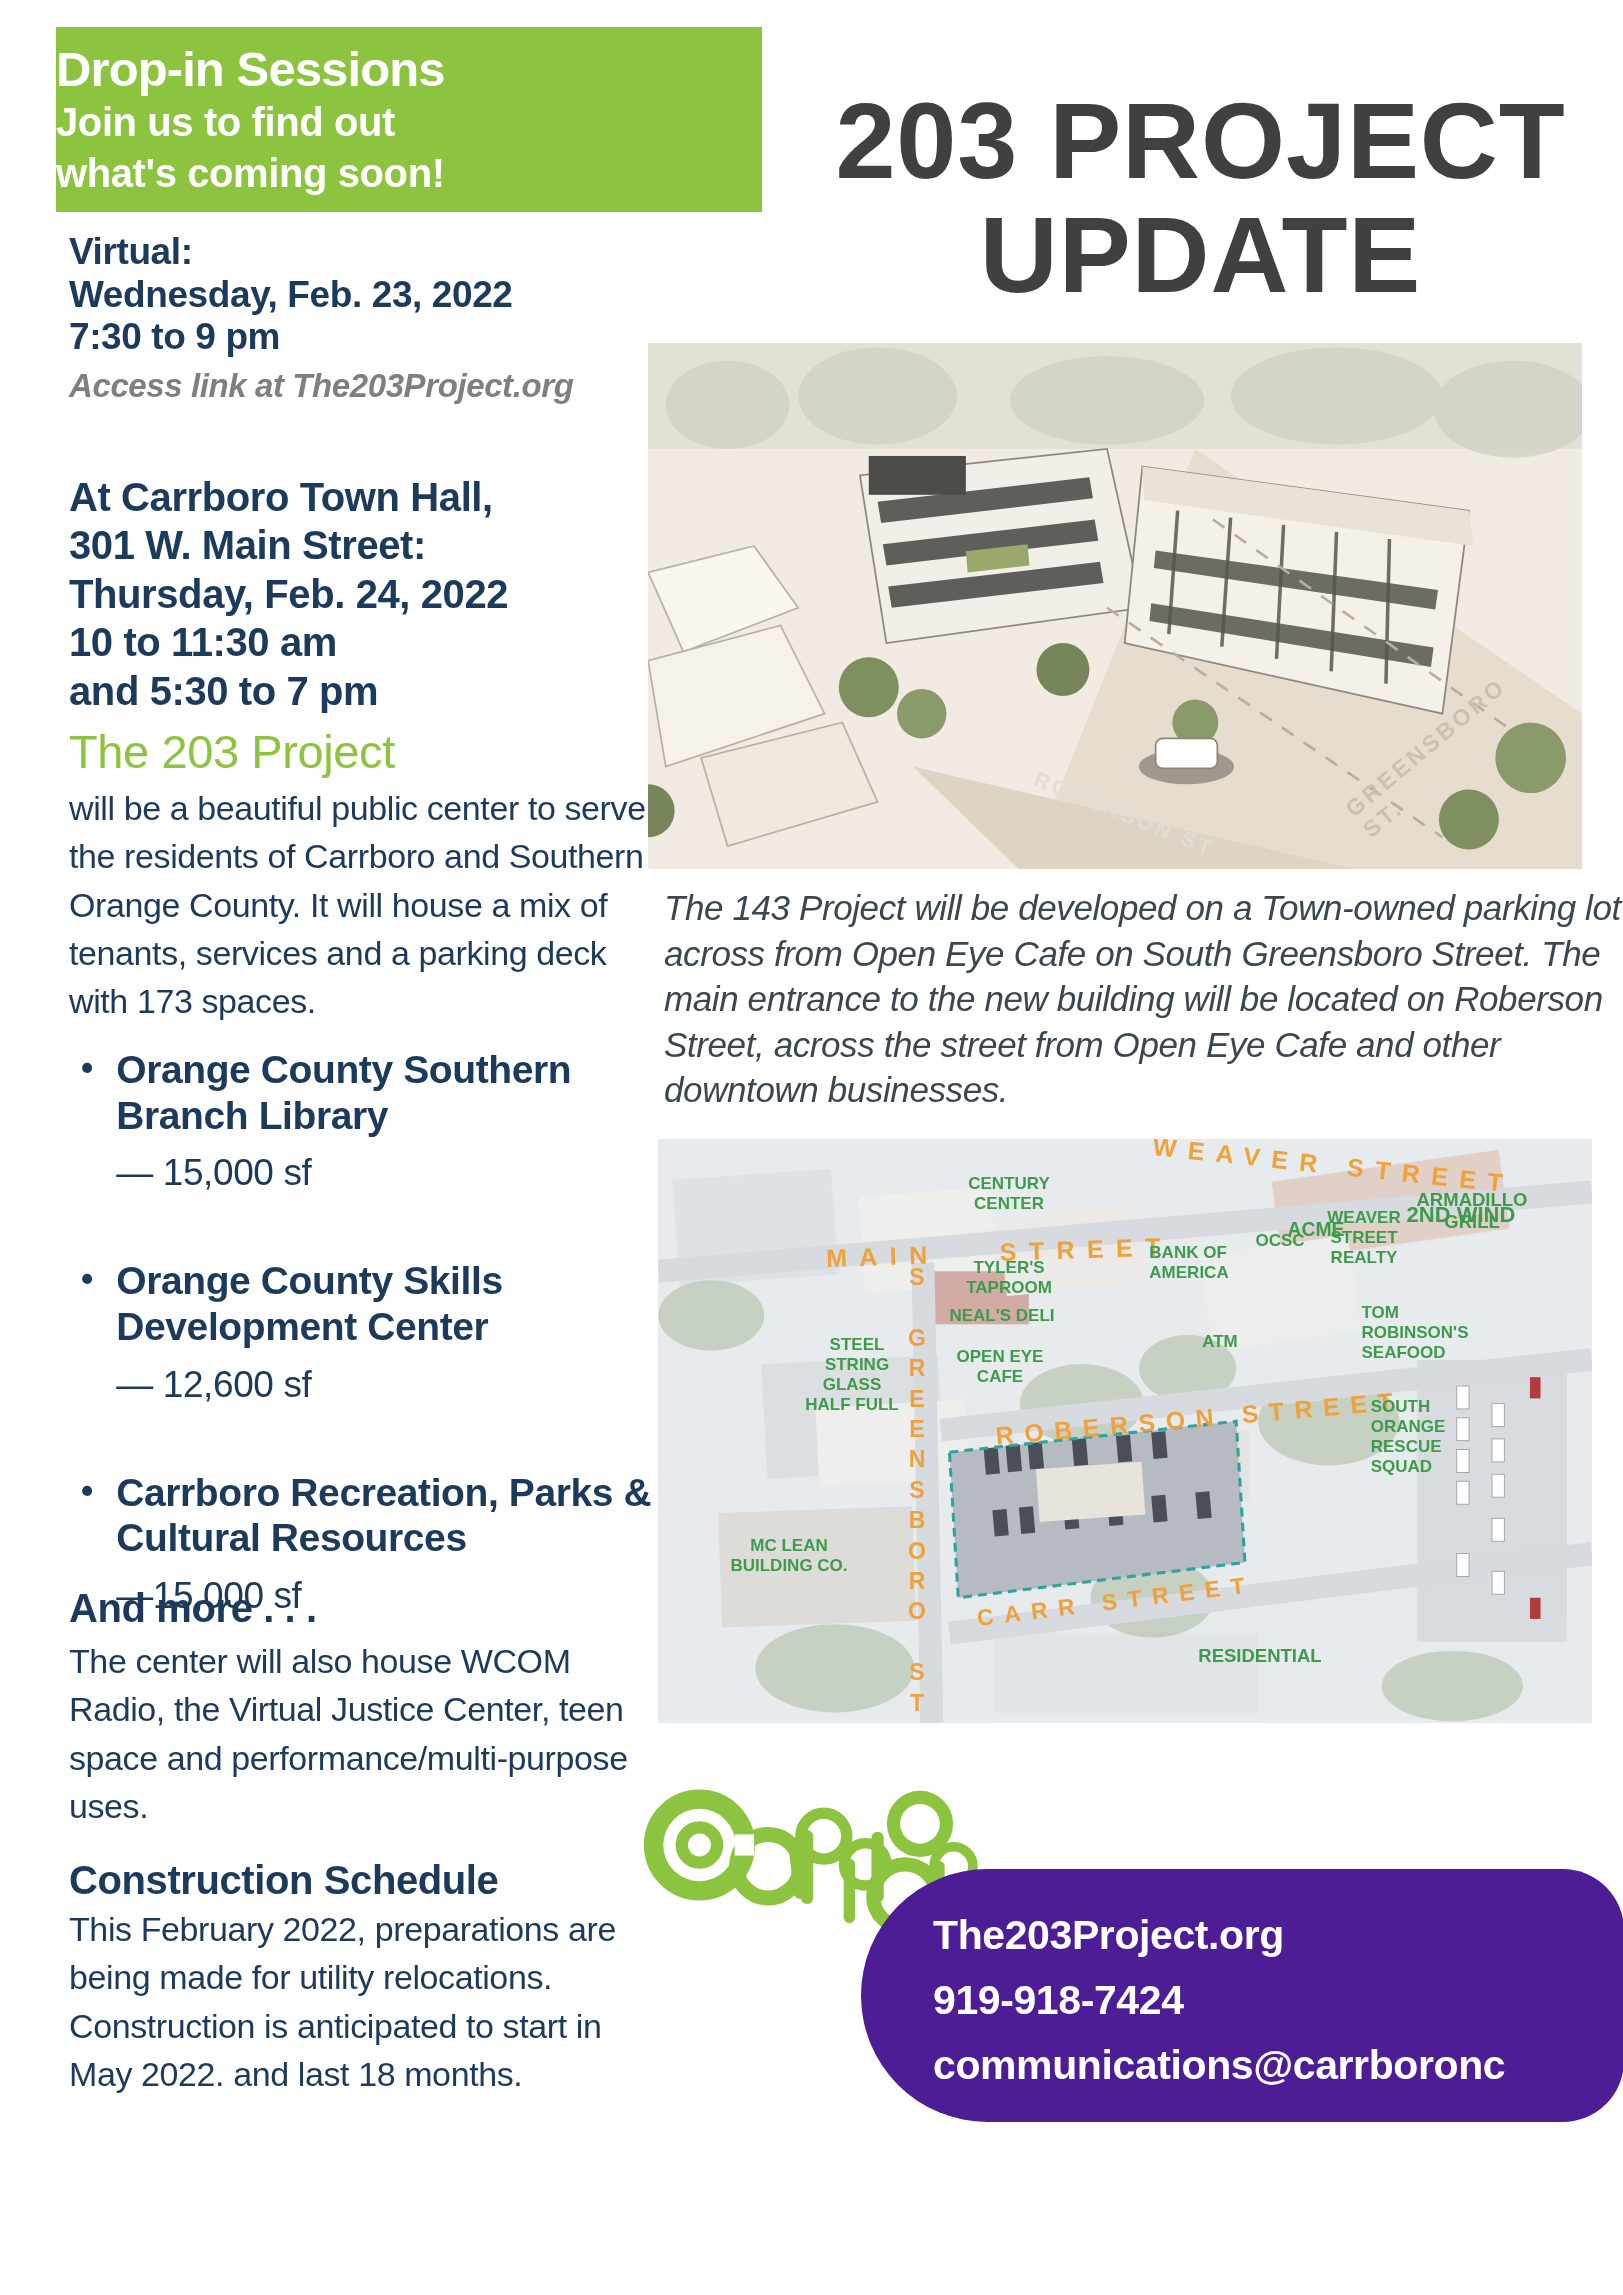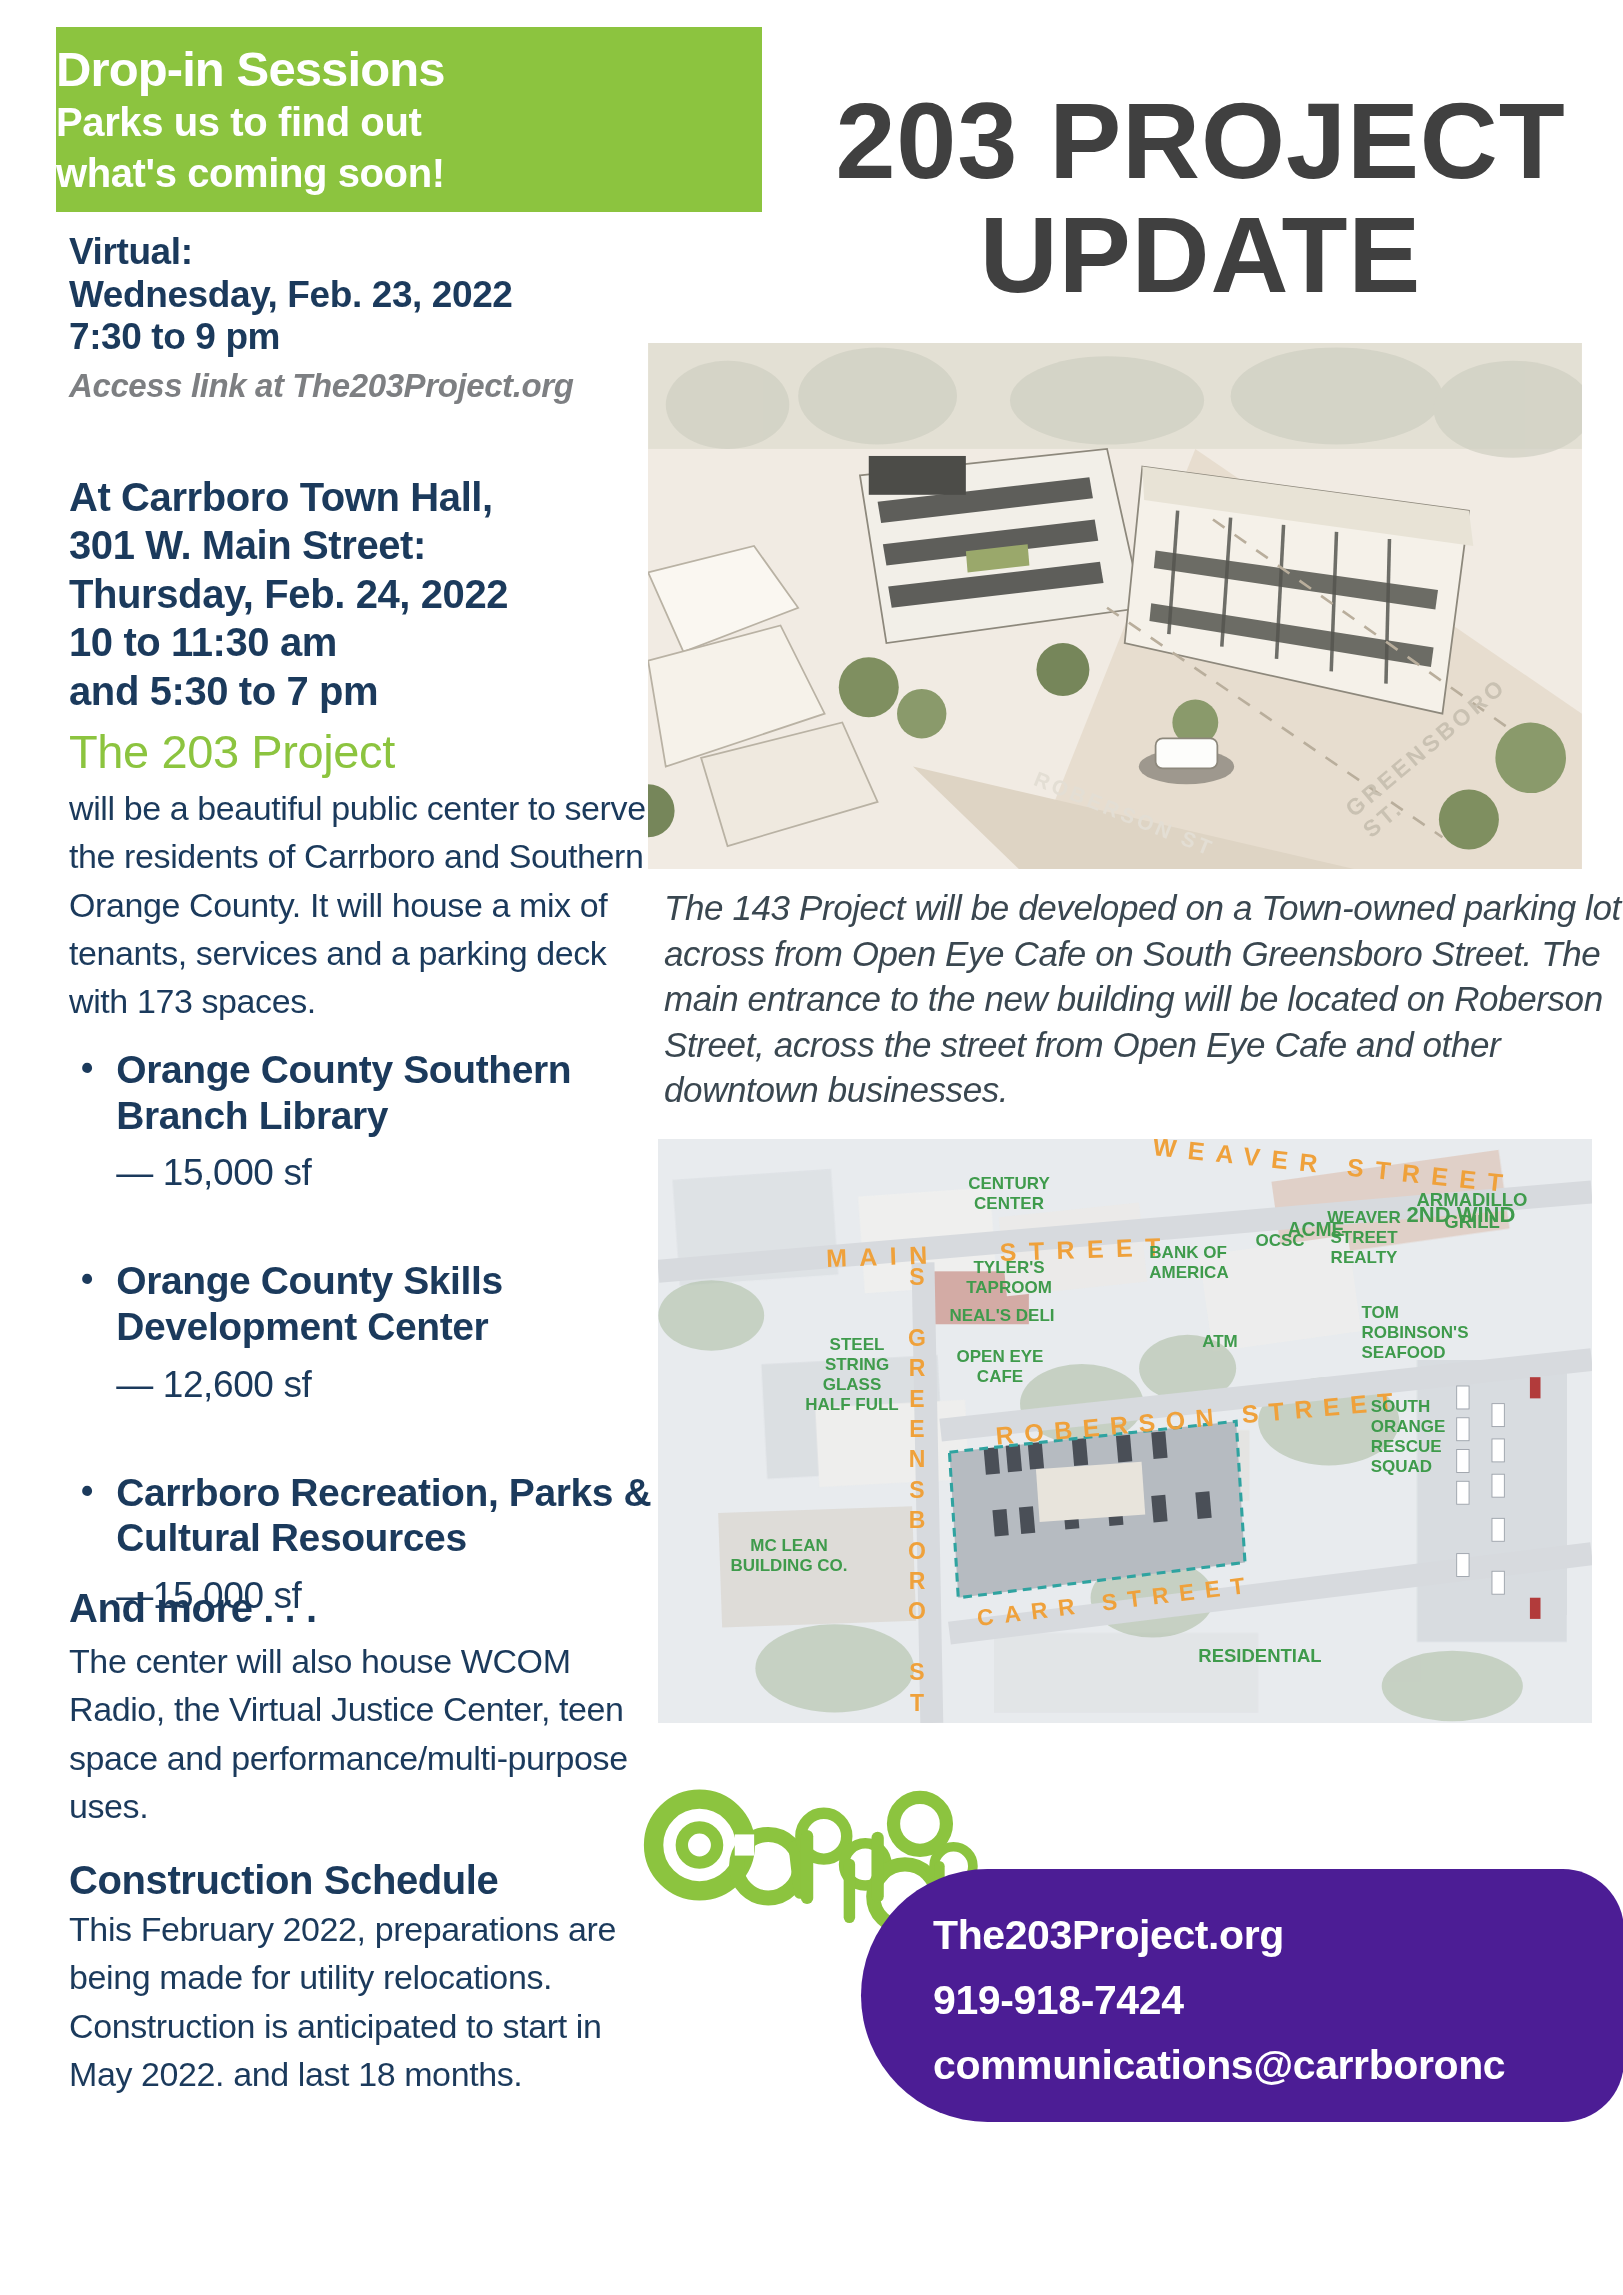--- a/index.html
+++ b/index.html
@@ -68,21 +68,21 @@
   .pill .inner{position:absolute;left:72px;top:34px;}
   .pill .line{font-size:41px;font-weight:bold;line-height:1.58;letter-spacing:-0.4px;}
 </style>
 </head>
 <body>
 
 <div class="page">
 
   <div class="dropin">
     <div class="l1">Drop-in Sessions</div>
-    <div class="l2">Parks us to find out</div>
+    <div class="l2">Join us to find out</div>
     <div class="l3">what's coming soon!</div>
   </div>
 
   <div class="title">
     <div>203 PROJECT</div>
     <div>UPDATE</div>
   </div>
 
   <div class="virtual">
     <div class="h">Virtual:</div>

